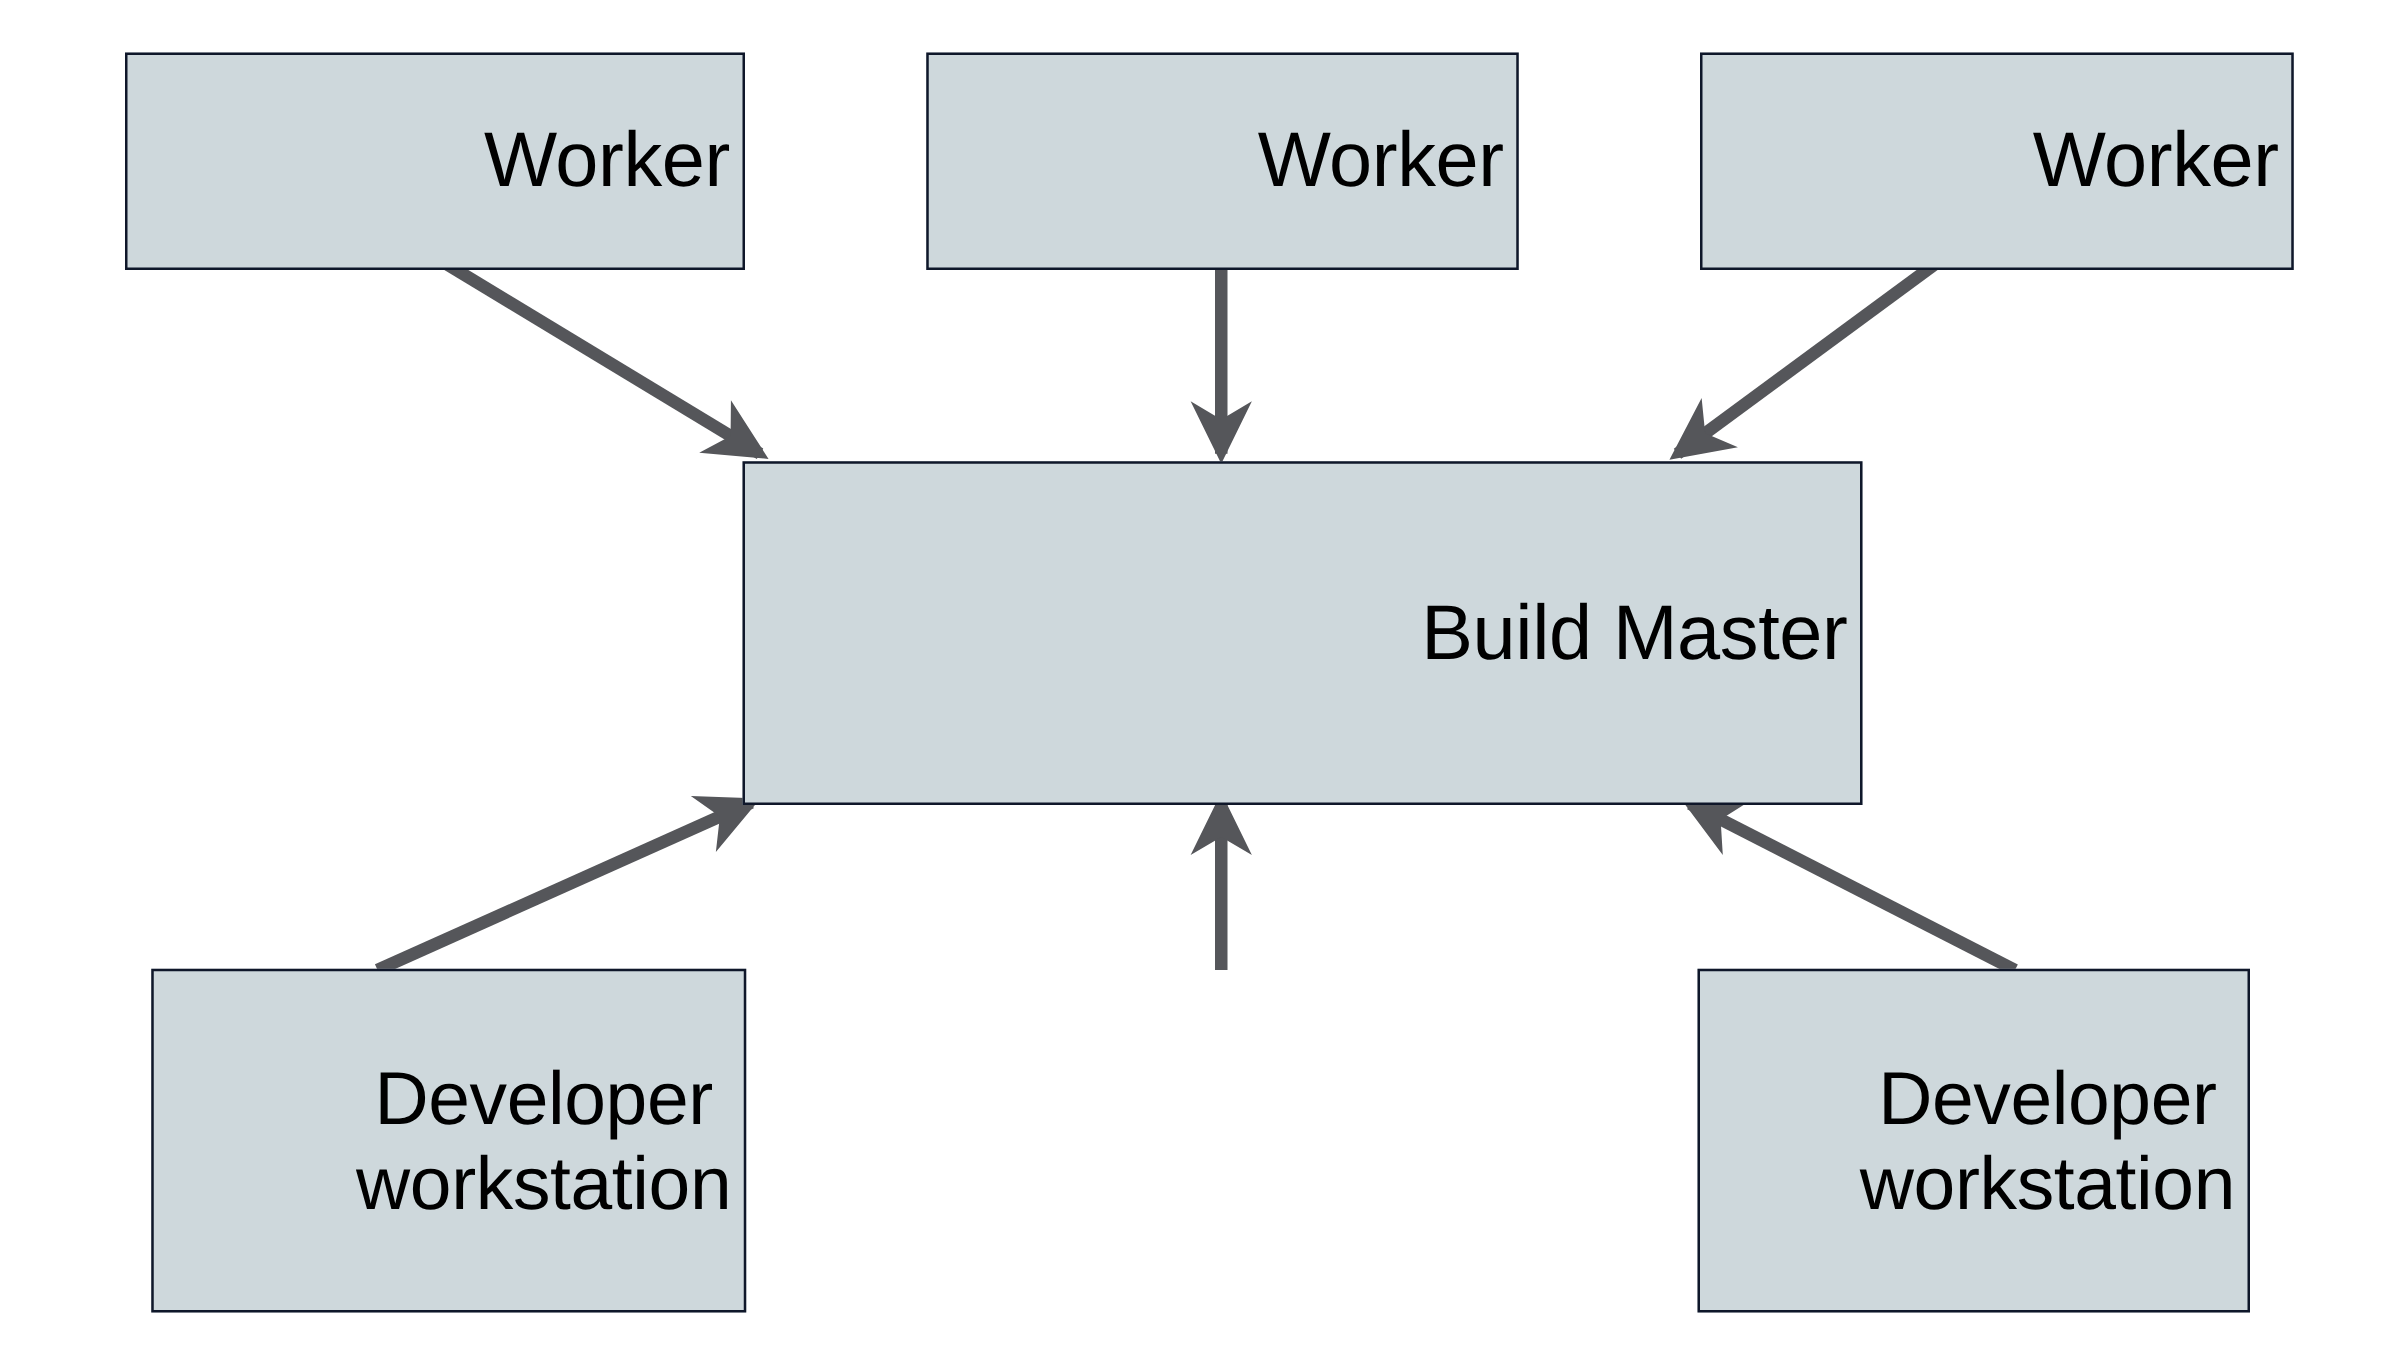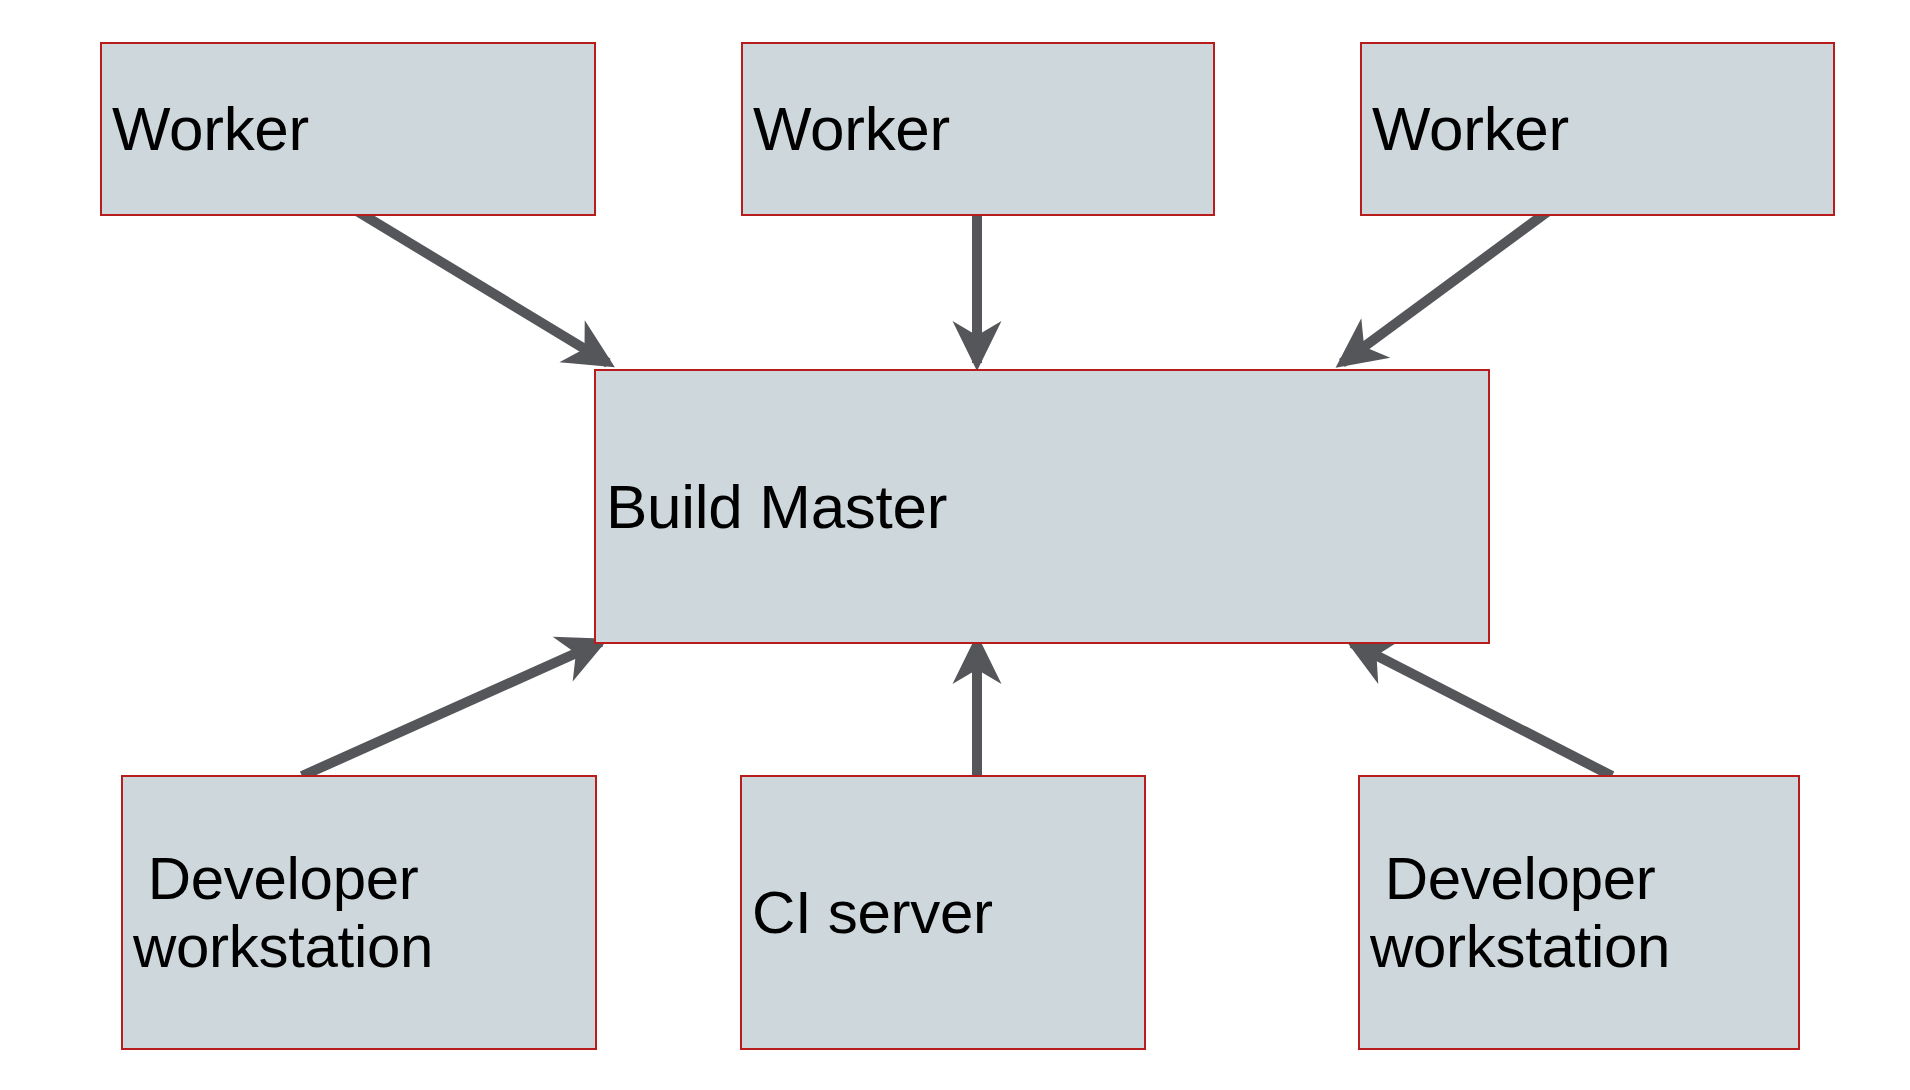--- a/index.html
+++ b/index.html
@@ -21,24 +21,24 @@
     left: 0;
     top: 0;
     width: 1910px;
     height: 1090px;
     pointer-events: none;
   }
   .node {
     position: absolute;
     box-sizing: border-box;
     background: #ced8dc;
-    border: 2px solid #b91c1c;
+    border: 2px solid #0f172a;
     display: flex;
     align-items: center;
-    justify-content: flex-start;
+    justify-content: flex-end;
     text-align: center;
     color: #000000;
     z-index: 2;
   }
   .node-label {
     font-weight: 400;
     line-height: 1.12;
     letter-spacing: -0.3px;
     white-space: pre-line;
     padding: 0 10px;
@@ -91,22 +91,19 @@
 
   <div class="node" id="node-build-master">
     <span class="node-label size-lg">Build Master</span>
   </div>
 
   <div class="node" id="node-dev-left">
     <span class="node-label size-md">Developer
 workstation</span>
   </div>
 
-  <div class="node" id="node-ci-server">
-    <span class="node-label size-md">CI server</span>
-  </div>
 
   <div class="node" id="node-dev-right">
     <span class="node-label size-md">Developer
 workstation</span>
   </div>
 
 </div>
 
 </body></html>

